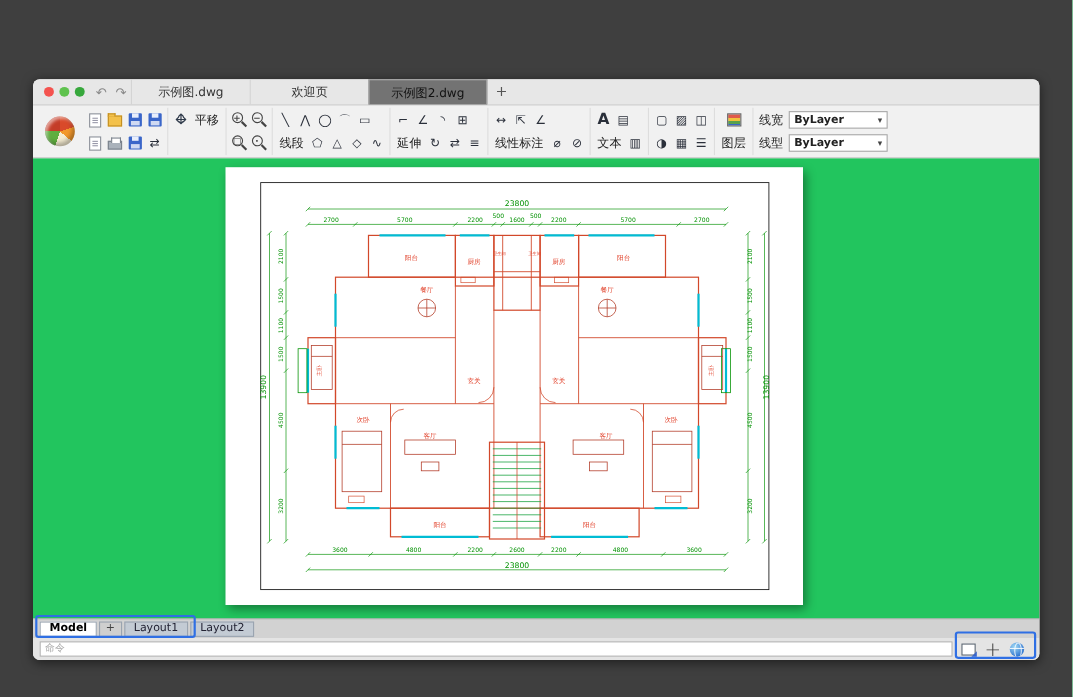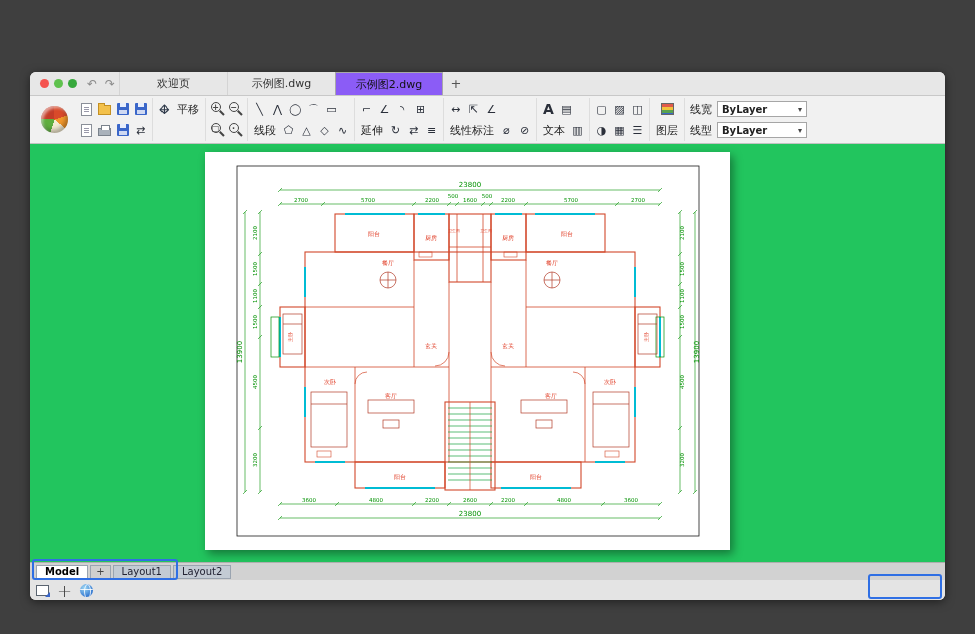--- a/index.html
+++ b/index.html
@@ -16,21 +16,21 @@
   .tabstrip { height: 24px; flex: 0 0 24px; background: #e7e7e7; border-bottom: 1px solid #c8c8c8;
               display: flex; align-items: stretch; }
   .lights { display: flex; align-items: center; padding: 0 6px 0 10px; gap: 5px; }
   .light { width: 9px; height: 9px; border-radius: 50%; }
   .light.red { background: #f4534f; } .light.yellow { background: #5fc24e; } .light.green { background: #37a83c; }
   .histbtn { width: 18px; display: flex; align-items: center; justify-content: center;
              font-size: 12px; color: #8a8a8a; }
   .tab { width: 108px; display: flex; align-items: center; justify-content: center;
          font-size: 11px; color: #333; border-left: 1px solid #d4d4d4; }
   .tab:first-of-type { margin-left: 8px; }
-  .tab.active { background: #8b5cf6; border: 1px solid #a8a8a8; border-bottom: none; color: #111; }
+  .tab.active { background: #737373; border: 1px solid #a8a8a8; border-bottom: none; color: #111; }
   .newtab { width: 26px; display: flex; align-items: center; justify-content: center;
             font-size: 13px; color: #555; }
 
   
   .toolbar { flex: 0 0 48px; background: #f1f1f1; border-bottom: 1px solid #c2c2c2;
              display: flex; align-items: stretch; padding: 2px 4px; }
   .tg { display: flex; flex-direction: column; justify-content: center; gap: 2px;
         padding: 0 3px; border-right: 1px solid #dddddd; }
   .tg:last-child { border-right: none; }
   .tr { height: 19px; display: flex; align-items: center; gap: 1px; }
@@ -132,24 +132,24 @@
 
     <div class="tabstrip">
       <div class="lights">
         <span class="light red"></span>
         <span class="light yellow"></span>
         <span class="light green"></span>
       </div>
       <span class="histbtn">↶</span>
       <span class="histbtn">↷</span>
       <div class="tab">
+          <span>示例图.dwg</span>
+        </div>
+      <div class="tab">
           <span>欢迎页</span>
-        </div>
-      <div class="tab">
-          <span>示例图.dwg</span>
         </div>
       <div class="tab active">
           <span>示例图2.dwg</span>
         </div>
       <div class="newtab">+</div>
     </div>
 
     <div class="toolbar">
 
       <div class="tg" style="border-right:none">
@@ -487,20 +487,21 @@
     </div>
 
     <div class="layoutbar">
       <div class="ltab model">Model</div>
       <div class="ltab plus">+</div>
       <div class="ltab">Layout1</div>
       <div class="ltab">Layout2</div>
     </div>
 
     <div class="cmdbar">
+      <input class="cmdinput" placeholder="命令" style="">
       <div class="brIcons">
         <span>
             <i class="i-monitor" style="display:block"></i>
           </span>
         <span class="i-cross">+</span>
         <span>
             <i class="i-globe" style="display:block"></i>
           </span>
       </div>
     </div>

